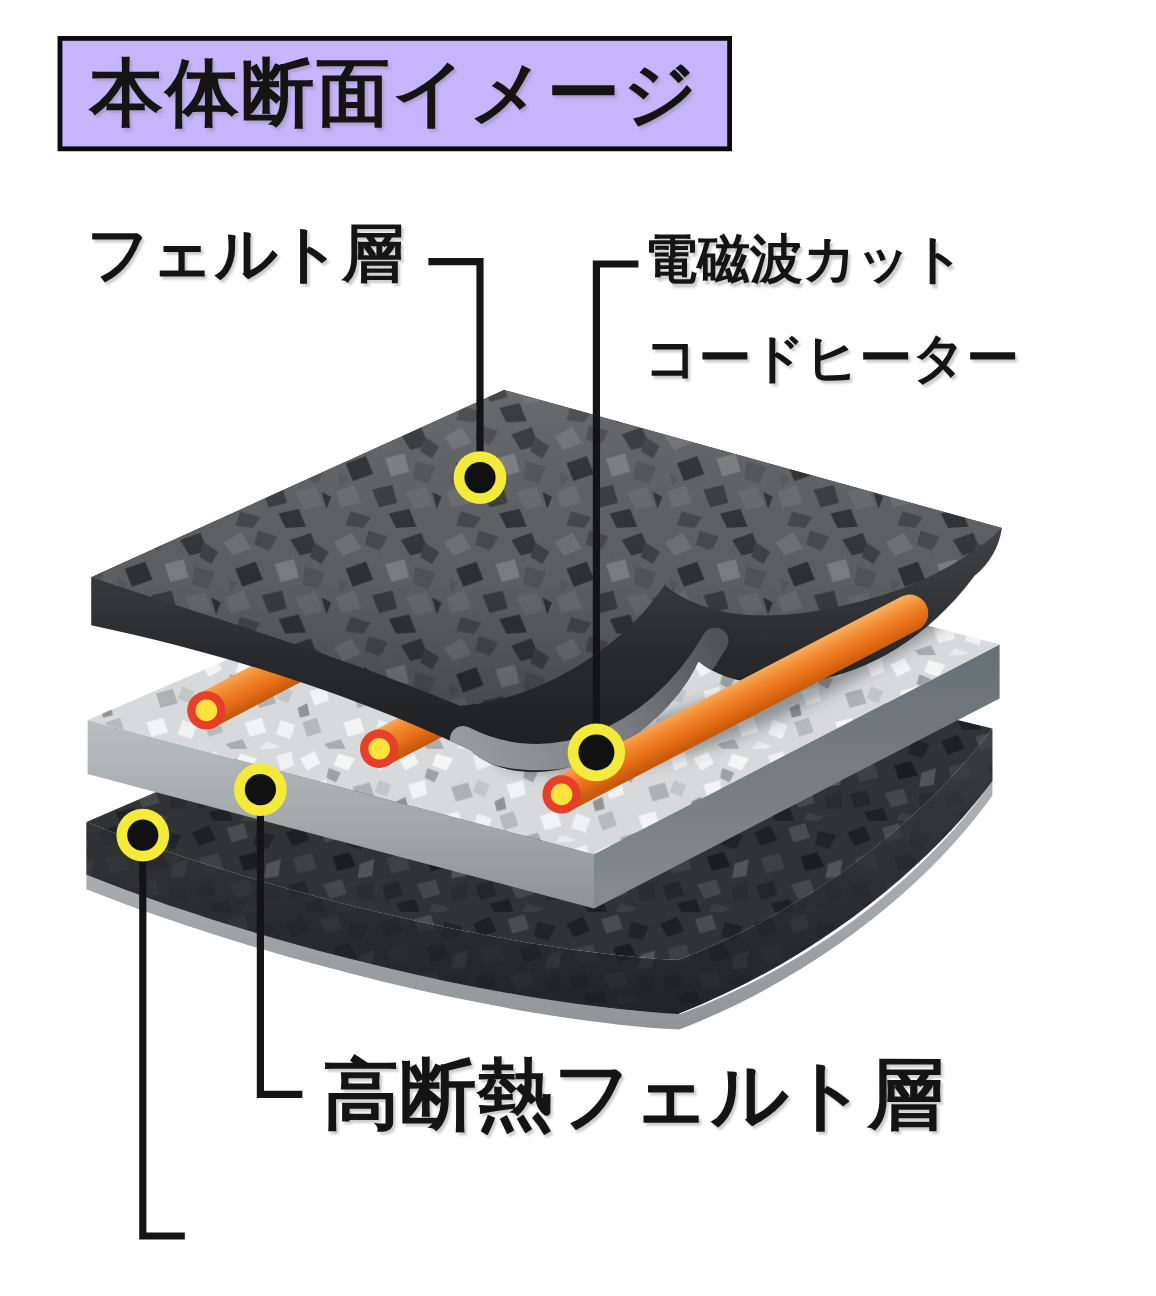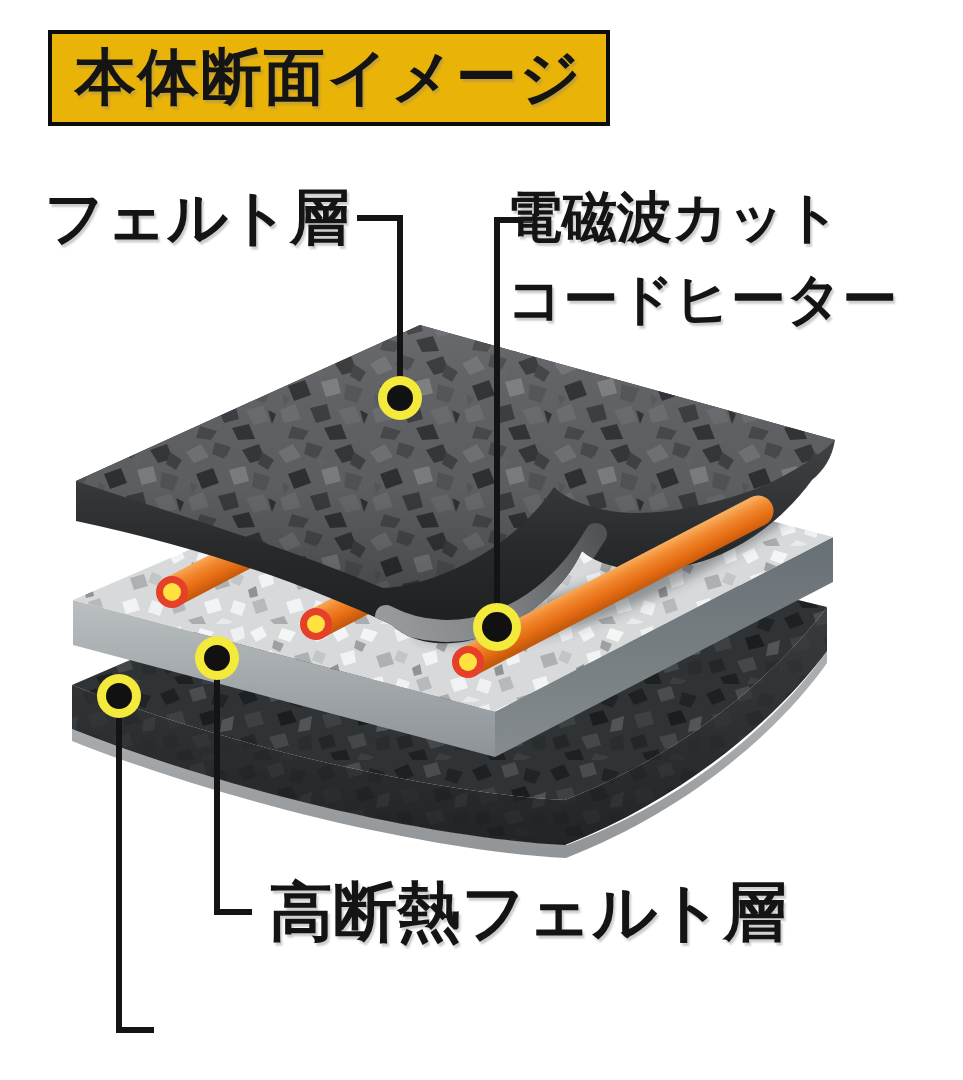--- a/index.html
+++ b/index.html
@@ -3,31 +3,31 @@
 <meta charset="utf-8">
 <style>
   html,body{margin:0;padding:0;background:#fff;}
   .stage{
     position:relative;width:963px;height:1080px;overflow:hidden;background:#fff;
     font-family:"Liberation Sans","DejaVu Sans",sans-serif;color:#141414;
   }
   .stage svg{position:absolute;left:0;top:0;}
   .title-box{
     position:absolute;left:48px;top:30px;width:562px;height:96px;
-    border:4px solid #0c0c0c;background:#eab308;box-sizing:border-box;
+    border:4px solid #0c0c0c;background:#c4b5fd;box-sizing:border-box;
     display:flex;align-items:center;justify-content:center;
     font-size:61px;font-weight:700;letter-spacing:2px;white-space:nowrap;
     text-shadow:2px 3px 2px rgba(130,130,130,0.35);
   }
   .callout-label{
     position:absolute;font-weight:700;white-space:nowrap;line-height:1.15;
     text-shadow:2px 3px 2px rgba(130,130,130,0.4);
   }
-  .label-felt{left:44px;top:183px;font-size:60px;}
-  .label-heater{left:507px;top:176px;font-size:55px;line-height:82px;}
+  .label-felt{left:72px;top:183px;font-size:52px;}
+  .label-heater{left:537px;top:176px;font-size:44px;line-height:82px;}
   .label-insulation{left:269px;top:876px;font-size:64px;}
   .label-base{left:162px;top:982px;font-size:68px;}
 </style>
 </head>
 <body>
 
 <div class="stage">
 
   <svg width="963" height="1080" viewBox="0 0 963 1080">
     <defs>

